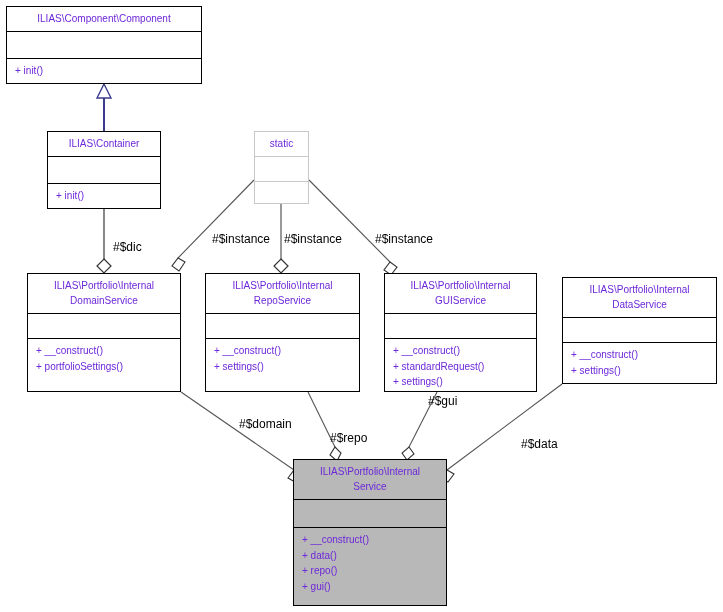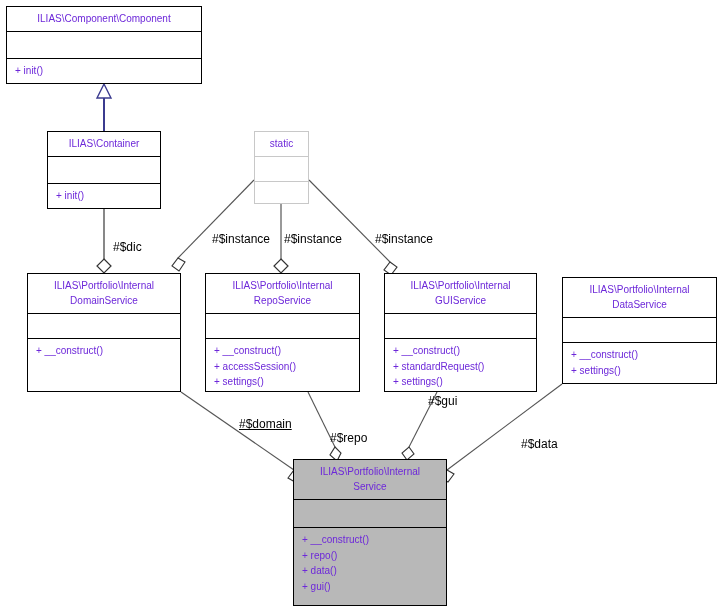--- a/index.html
+++ b/index.html
@@ -151,30 +151,30 @@
     <div class="cls-attrs" style="height:25px;"></div>
     <div class="cls-ops" style="height:25px;"></div>
   </div>
 
   <div class="uml-class" style="left:27px; top:273px; width:154px; height:119px;">
     <div class="cls-name">ILIAS\Portfolio\Internal
 DomainService</div>
     <div class="cls-attrs" style="height:25px;"></div>
     <div class="cls-ops">
       <div class="op-line">+ __construct()</div>
+      <div class="op-line">+ portfolioSettings()</div>
     </div>
   </div>
 
   <div class="uml-class" style="left:205px; top:273px; width:155px; height:119px;">
     <div class="cls-name">ILIAS\Portfolio\Internal
 RepoService</div>
     <div class="cls-attrs" style="height:25px;"></div>
     <div class="cls-ops">
       <div class="op-line">+ __construct()</div>
-      <div class="op-line">+ accessSession()</div>
       <div class="op-line">+ settings()</div>
     </div>
   </div>
 
   <div class="uml-class" style="left:384px; top:273px; width:153px; height:119px;">
     <div class="cls-name">ILIAS\Portfolio\Internal
 GUIService</div>
     <div class="cls-attrs" style="height:25px;"></div>
     <div class="cls-ops">
       <div class="op-line">+ __construct()</div>
@@ -192,28 +192,28 @@
       <div class="op-line">+ settings()</div>
     </div>
   </div>
 
   <div class="uml-class filled" style="left:293px; top:459px; width:154px; height:147px;">
     <div class="cls-name">ILIAS\Portfolio\Internal
 Service</div>
     <div class="cls-attrs" style="height:28px;"></div>
     <div class="cls-ops">
       <div class="op-line">+ __construct()</div>
+      <div class="op-line">+ data()</div>
       <div class="op-line">+ repo()</div>
-      <div class="op-line">+ data()</div>
       <div class="op-line">+ gui()</div>
     </div>
   </div>
 
   <div class="edge-label" style="left:105px; top:240px;margin-left:8px;">#$dic</div>
   <div class="edge-label" style="left:212px; top:232px;">#$instance</div>
   <div class="edge-label" style="left:284px; top:232px;">#$instance</div>
   <div class="edge-label" style="left:375px; top:232px;">#$instance</div>
-  <div class="edge-label" style="left:239px; top:417px;text-decoration:underline;">#$domain</div>
+  <div class="edge-label" style="left:239px; top:417px;">#$domain</div>
   <div class="edge-label" style="left:330px; top:431px;">#$repo</div>
   <div class="edge-label" style="left:428px; top:394px;text-align:center;">#$gui</div>
   <div class="edge-label" style="left:521px; top:437px;">#$data</div>
 
 </div>
 
 </body></html>

